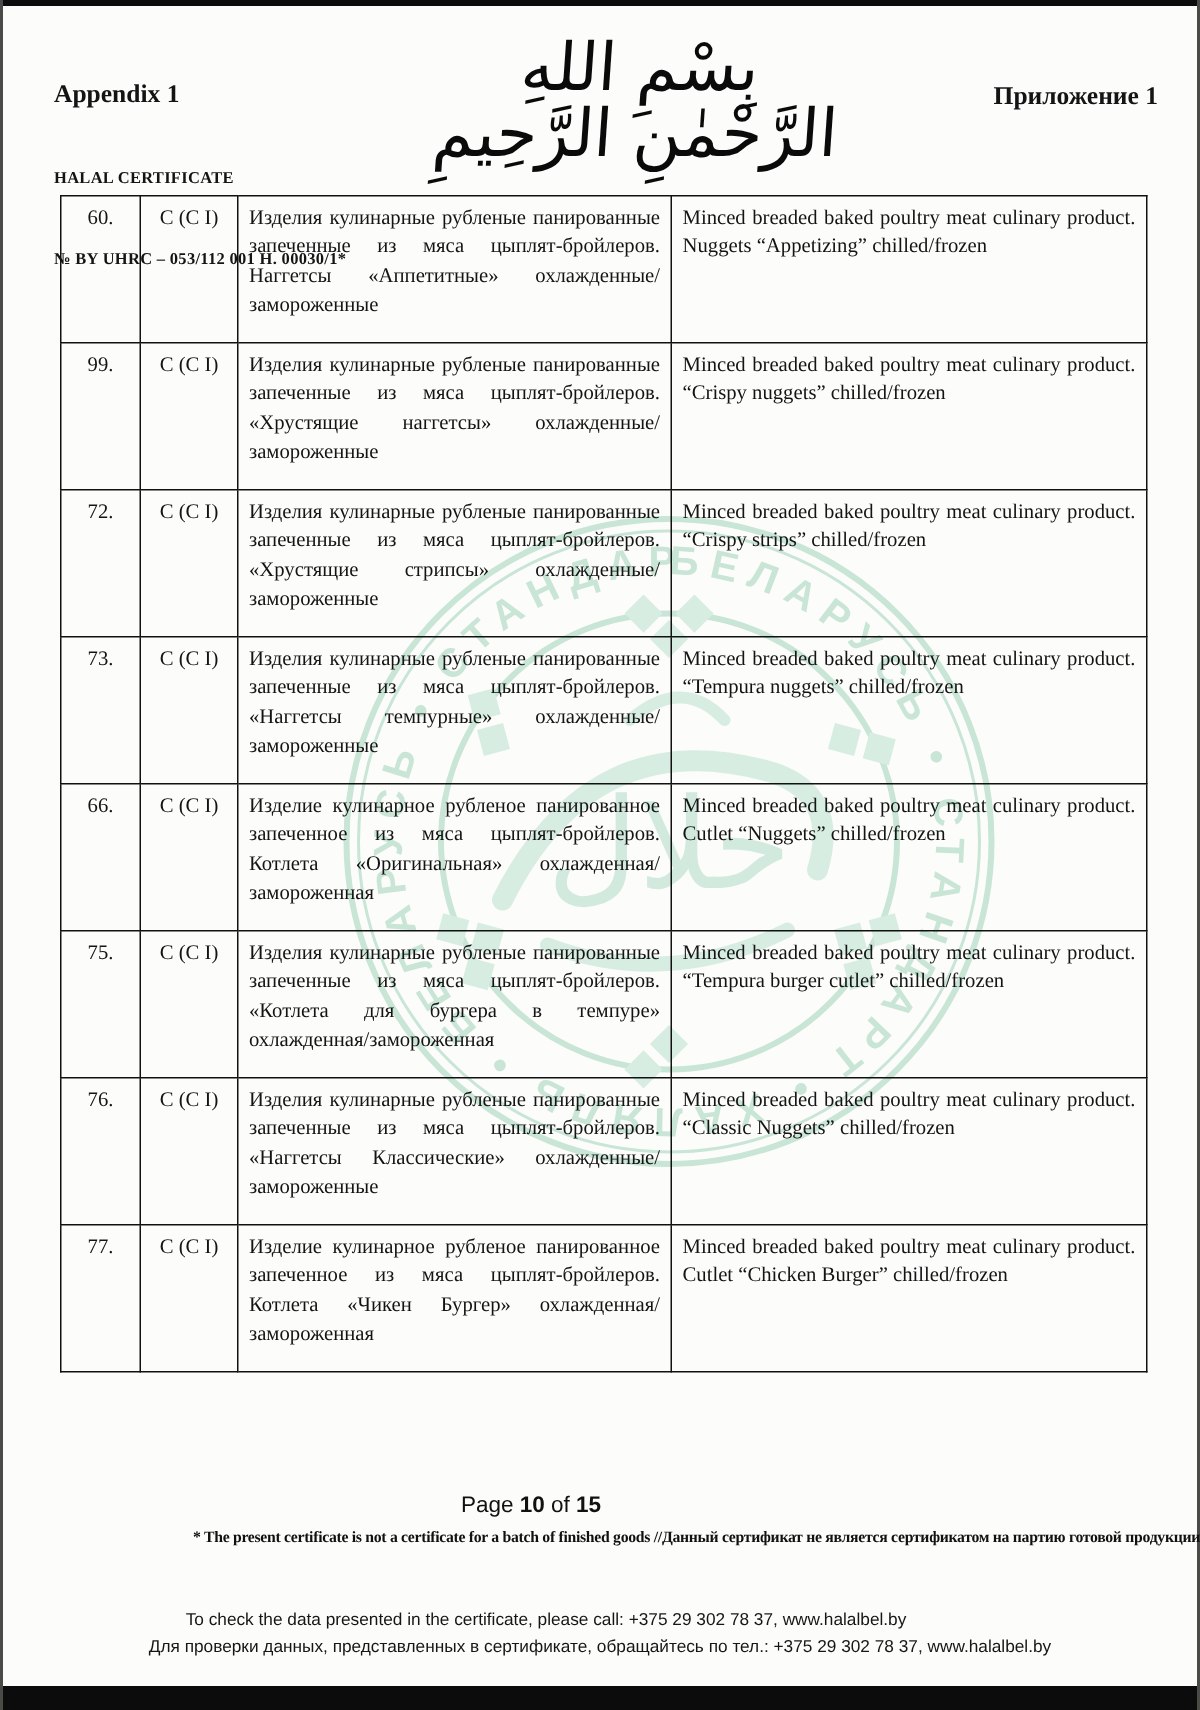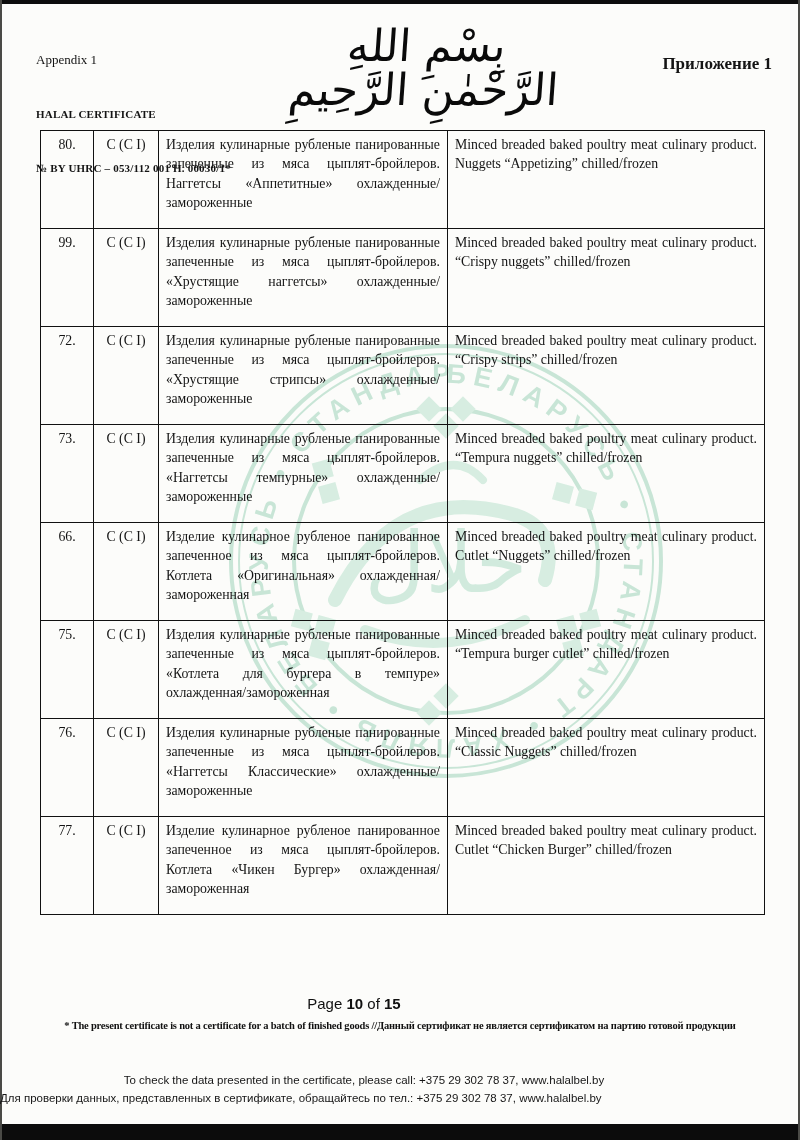--- a/index.html
+++ b/index.html
@@ -9,21 +9,21 @@
     font-family:"Liberation Serif", serif;color:#141414;
   }
   
   .scan-top{position:absolute;left:0;top:0;width:800px;height:4px;background:#0c0c0c;}
   .scan-bottom{position:absolute;left:0;top:1124px;width:800px;height:16px;background:#0c0c0c;}
   .scan-left{position:absolute;left:0;top:0;width:2px;height:1140px;background:#4a4a46;}
   .scan-right{position:absolute;right:0;top:0;width:2px;height:1140px;background:#4a4a46;}
 
   
   .header-left{position:absolute;left:36px;top:52px;line-height:1.25;}
-  .appendix-title{font-size:13px;font-weight:normal;}
+  .appendix-title{font-size:17px;font-weight:bold;}
   .cert-line{font-size:11px;font-weight:bold;letter-spacing:.2px;margin-top:40px;}
   .bismillah{
     position:absolute;left:280px;top:14px;width:290px;height:108px;
     display:flex;align-items:center;justify-content:center;
     font-family:"DejaVu Sans", sans-serif;
     font-size:44px;color:#0a0a0a;transform:skewX(-4deg);
     text-align:center;line-height:1;
   }
   .header-right{position:absolute;right:28px;top:54px;font-size:17px;font-weight:bold;}
 
@@ -51,29 +51,29 @@
   td.cell-ru,td.cell-en{text-align:justify;}
   table.products tr{height:98px;}
 
   
   .page-label{
     position:absolute;left:0;top:995px;width:708px;text-align:center;
     font-family:"Liberation Sans", sans-serif;font-size:15px;color:#111;
   }
   .page-label b{font-weight:bold;}
   .footnote{
-    position:absolute;left:0;top:1020px;width:800px;text-align:center;
+    position:absolute;left:0;top:1020px;width:800px;text-align:right;
     font-size:10.5px;font-weight:bold;letter-spacing:-.2px;color:#111;
   }
   .contact-en{
     position:absolute;left:0;top:1074px;width:728px;text-align:center;
     font-family:"Liberation Sans", sans-serif;font-size:11.5px;color:#161616;
   }
   .contact-ru{
-    position:absolute;left:0;top:1092px;width:800px;
+    position:absolute;left:0;top:1092px;width:800px;text-align:center;
     font-family:"Liberation Sans", sans-serif;font-size:11.5px;color:#161616;
   }
 </style>
 </head>
 <body>
 
 <div class="page">
 
   <div class="scan-top"></div>
   <div class="scan-bottom"></div>
@@ -143,21 +143,21 @@
 
   <table class="products">
     <colgroup>
         <col class="c-num">
         <col class="c-code">
         <col class="c-ru">
         <col class="c-en">
       </colgroup>
     <tbody>
       <tr>
-        <td class="cell-num">80.</td>
+        <td class="cell-num">60.</td>
         <td class="cell-code">C (C I)</td>
         <td class="cell-ru">Изделия кулинарные рубленые панированные запеченные из мяса цыплят-бройлеров. Наггетсы «Аппетитные» охлажденные/ замороженные</td>
         <td class="cell-en">Minced breaded baked poultry meat culinary product. Nuggets “Appetizing” chilled/frozen</td>
       </tr>
       <tr>
         <td class="cell-num">99.</td>
         <td class="cell-code">C (C I)</td>
         <td class="cell-ru">Изделия кулинарные рубленые панированные запеченные из мяса цыплят-бройлеров. «Хрустящие наггетсы» охлажденные/ замороженные</td>
         <td class="cell-en">Minced breaded baked poultry meat culinary product. “Crispy nuggets” chilled/frozen</td>
       </tr>

